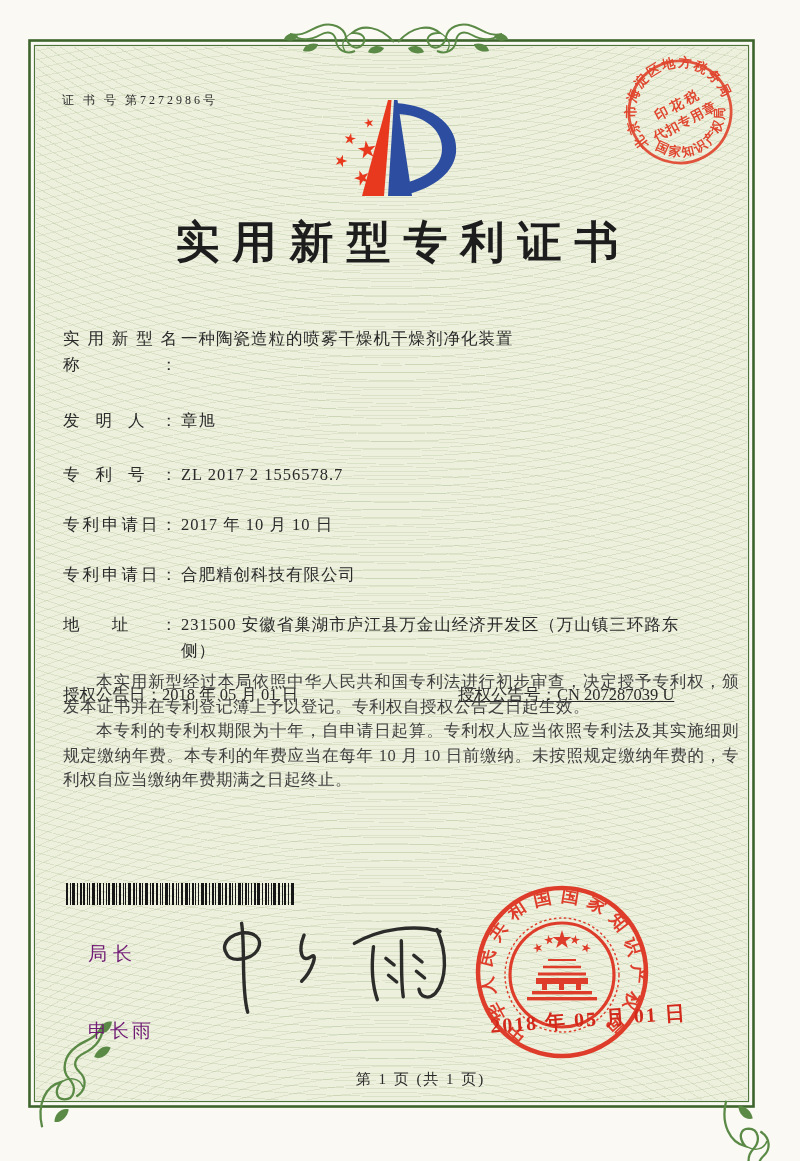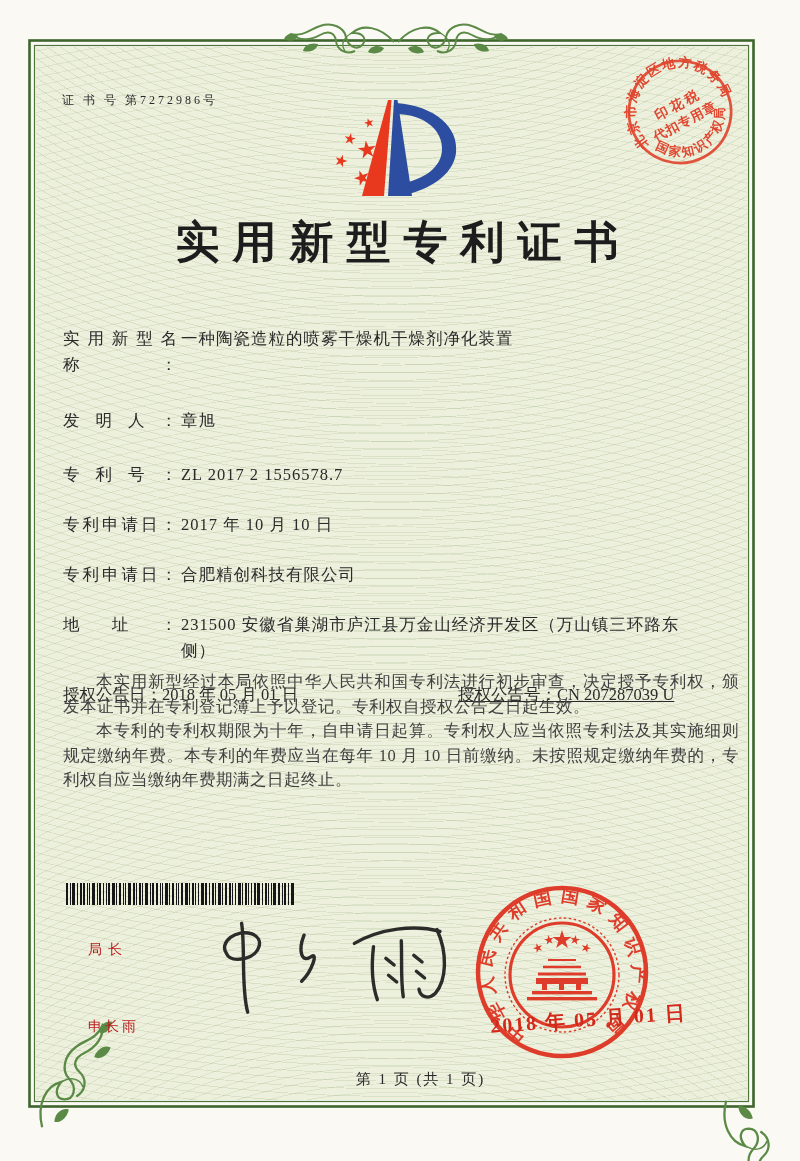--- a/index.html
+++ b/index.html
@@ -31,21 +31,21 @@
   }
   .fvalue{margin-left:4px;letter-spacing:1px;}
   .fvalue.addr{width:505px;}
   .mb30{margin-bottom:30px}.mb28{margin-bottom:28px}.mb24{margin-bottom:24px}.mb2{margin-bottom:18px}
   .grant-row{position:relative;display:flex;align-items:flex-end;}
   .grant-right{position:absolute;left:395px;top:0;white-space:nowrap;text-decoration:underline;}
   .paras{left:63px;top:670px;width:676px;font-size:16.5px;line-height:24.5px;
     text-align:justify;color:#404040;letter-spacing:0.5px;}
   .paras p{margin:0;text-indent:2em;}
   .barcode{left:66px;top:883px;}
-  .post{font-size:14px;letter-spacing:6px;color:#b91c1c;}
+  .post{font-size:19px;letter-spacing:6px;color:#701a75;}
   .post-title{left:88px;top:941px;}
   .post-name{left:88px;top:1018px;letter-spacing:3px;}
   .signature{left:205px;top:912px;transform:rotate(-2deg);}
   .seal-svg{left:468px;top:878px;}
   .seal-date{
     left:490px;top:1006px;font-size:20px;font-weight:700;color:#d2291b;
     letter-spacing:2px;transform:rotate(-4deg);white-space:nowrap;
   }
   .stamp-svg{left:618px;top:50px;transform:rotate(-28deg);}
   .footer{left:28px;top:1070px;width:785px;text-align:center;font-size:15px;letter-spacing:2px;color:#2b2b2b;}

